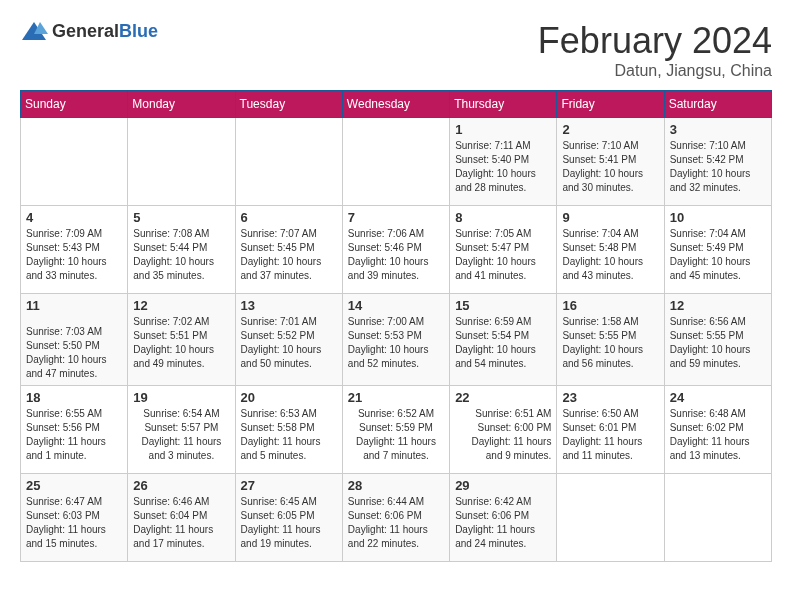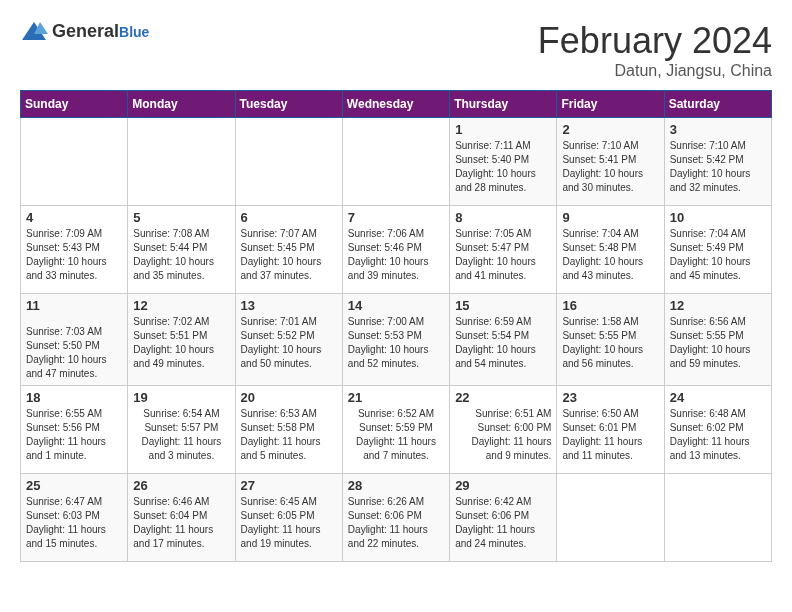--- a/index.html
+++ b/index.html
@@ -20,21 +20,21 @@
       display: flex;
       align-items: center;
       gap: 4px;
     }
     .logo-text-general {
       font-size: 18px;
       font-weight: bold;
       color: #333;
     }
     .logo-text-blue {
-      font-size: 14px;
+      font-size: 18px;
       font-weight: bold;
       color: #2a6db5;
     }
     .logo-icon {
       width: 28px;
       height: 22px;
     }
     .title-block {
       text-align: right;
     }
@@ -46,24 +46,24 @@
     .title-location {
       font-size: 16px;
       color: #555;
     }
     table {
       width: 100%;
       border-collapse: collapse;
       table-layout: fixed;
     }
     thead tr th {
-      background-color: #701a75;
+      background-color: #be185d;
       color: #fff;
       font-size: 12px;
-      font-weight: bold;
+      font-weight: normal;
       padding: 6px 4px;
       text-align: left;
       border: 1px solid #1a5a9a;
     }
     tbody tr td {
       vertical-align: top;
       border: 1px solid #ccc;
       padding: 4px 5px;
       font-size: 10px;
       color: #333;
@@ -318,21 +318,21 @@
         </td>
         <td>
           <span class="day-number">27</span>
           <div class="day-info" style="white-space: pre-line;">Sunrise: 6:45 AM
 Sunset: 6:05 PM
 Daylight: 11 hours
 and 19 minutes.</div>
         </td>
         <td>
           <span class="day-number">28</span>
-          <div class="day-info" style="white-space: pre-line;">Sunrise: 6:26 AM
+          <div class="day-info" style="white-space: pre-line;">Sunrise: 6:44 AM
 Sunset: 6:06 PM
 Daylight: 11 hours
 and 22 minutes.</div>
         </td>
         <td>
           <span class="day-number">29</span>
           <div class="day-info" style="white-space: pre-line;">Sunrise: 6:42 AM
 Sunset: 6:06 PM
 Daylight: 11 hours
 and 24 minutes.</div>

